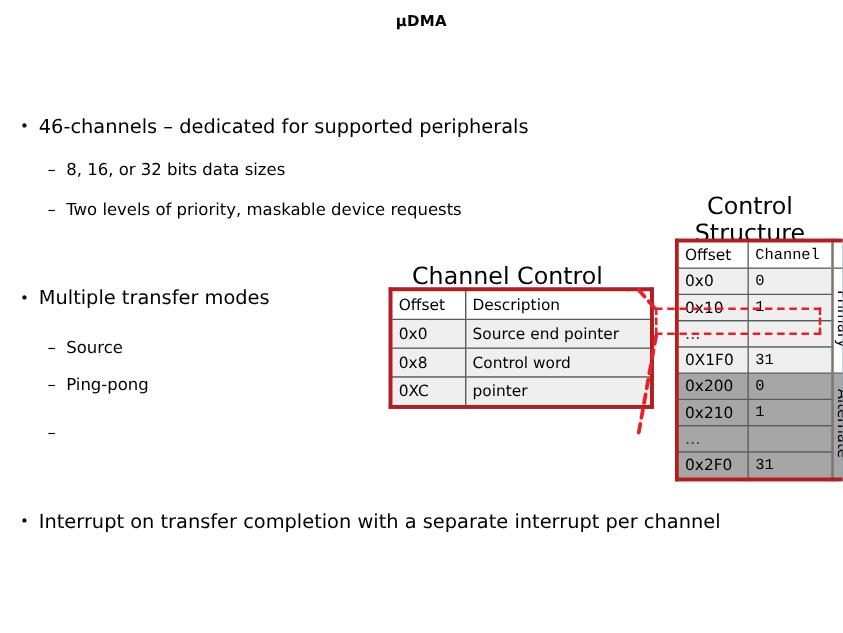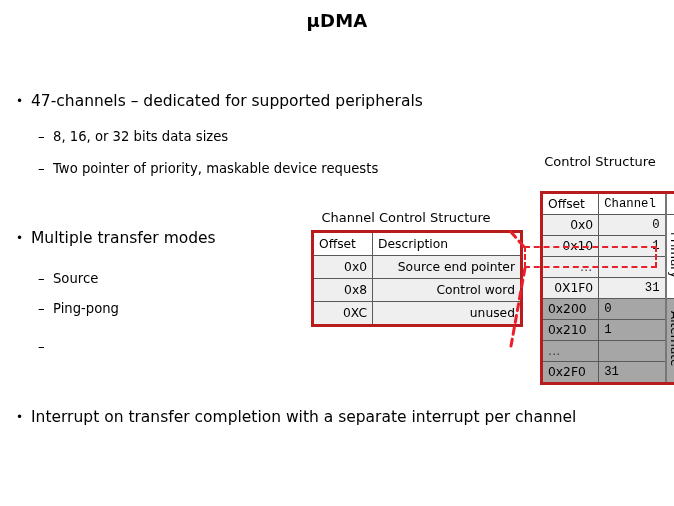--- a/index.html
+++ b/index.html
@@ -16,21 +16,21 @@
     color: #000000;
   }
 
   
   #slide-title {
     position: absolute;
     left: 0;
     top: 10px;
     width: 674px;
     text-align: center;
-    font-size: 18px;
+    font-size: 12px;
     font-weight: bold;
     letter-spacing: 0.2px;
   }
 
   
   .bullet {
     position: absolute;
     display: flex;
     align-items: flex-start;
     font-size: 15.5px;
@@ -63,40 +63,40 @@
   #bullet-modes      { left: 16px; top: 230px; }
   #sub-basic         { left: 38px; top: 272px; }
   #sub-ping-pong     { left: 38px; top: 302px; }
   #sub-scatter       { left: 38px; top: 340px; }
   #bullet-interrupt  { left: 16px; top: 409px; }
 
   
   .tbl-caption {
     position: absolute;
     text-align: center;
-    font-size: 13px;
+    font-size: 19px;
     line-height: 1.18;
     color: #000;
   }
   table.diagram {
     position: absolute;
     border-collapse: collapse;
     font-size: 12.3px;
     background: #0c4a6e;
     border: 3px solid #b91c1c;
     margin-left: 13px;
   }
   table.diagram td {
     border: 1px solid #5a5a5a;
     padding: 1px 5px;
     vertical-align: middle;
     white-space: nowrap;
   }
   .hdr   { background: #ffffff; }
-  .lite  { background: #efefef; text-align: right; }
+  .lite  { background: #efefef; }
   .dark  { background: #a6a6a6; }
 
   
   #ccs-caption { left: 300px; top: 210px; width: 212px; }
   #ccs-table {
     left: 298px;
     top: 230px;
     width: 212px;
   }
   #ccs-table td { height: 20px; }
@@ -148,31 +148,31 @@
     pointer-events: none;
   }
 </style>
 </head>
 <body>
 
 <div id="slide-title">µDMA</div>
 
 <div class="bullet" id="bullet-channels">
   <span class="mark">•</span>
-  <span>47-channels – dedicated for supported peripherals</span>
+  <span>46-channels – dedicated for supported peripherals</span>
 </div>
 
 <div class="sub-bullet" id="sub-data-sizes">
   <span class="mark">–</span>
   <span>8, 16, or 32 bits data sizes</span>
 </div>
 
 <div class="sub-bullet" id="sub-priority">
   <span class="mark">–</span>
-  <span>Two pointer of priority, maskable device requests</span>
+  <span>Two levels of priority, maskable device requests</span>
 </div>
 
 <div class="bullet" id="bullet-modes">
   <span class="mark">•</span>
   <span>Multiple transfer modes</span>
 </div>
 
 <div class="sub-bullet" id="sub-basic">
   <span class="mark">–</span>
   <span>Source</span>
@@ -203,21 +203,21 @@
   <tr>
     <td class="lite c-off">0x0</td>
     <td class="lite">Source end pointer</td>
   </tr>
   <tr>
     <td class="lite c-off">0x8</td>
     <td class="lite">Control word</td>
   </tr>
   <tr>
     <td class="lite c-off">0XC</td>
-    <td class="lite">unused</td>
+    <td class="lite">pointer</td>
   </tr>
 </tbody>
   </table>
 
 <div class="tbl-caption" id="csmm-caption">
   <div>Control Structure</div>
 </div>
 
 <table class="diagram" id="csmm-table">
   <tbody>

